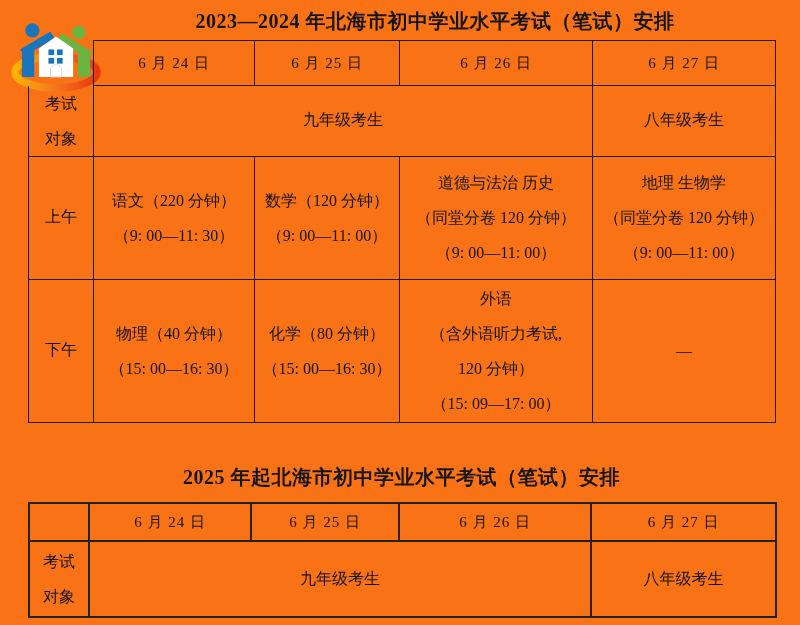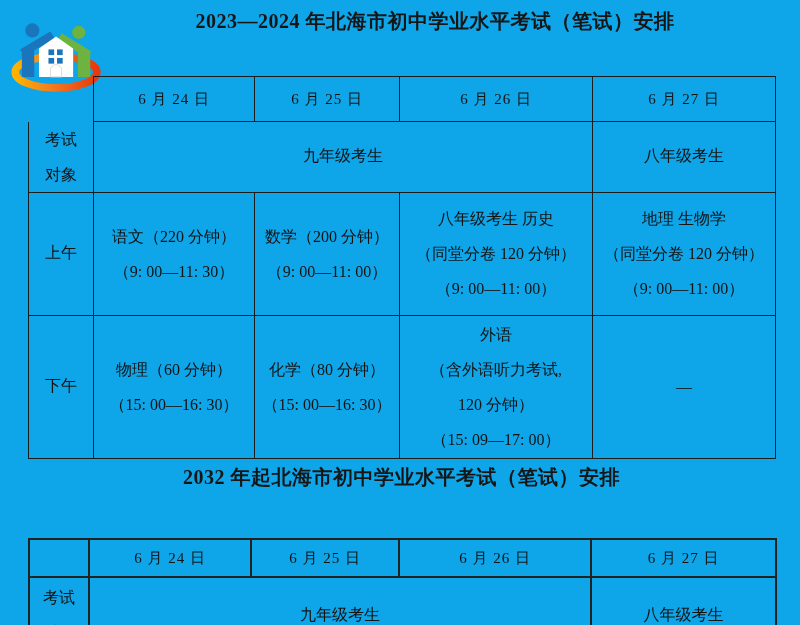--- a/index.html
+++ b/index.html
@@ -1,30 +1,30 @@
 <!DOCTYPE html>
 <html><head>
 <meta charset="utf-8">
 <style>
   html,body { margin:0; padding:0; background:#ffffff; }
   #stage {
     position:relative; width:800px; height:625px; overflow:hidden;
-    background:#0ea5e9;
+    background:#f97316;
     font-family:"Liberation Serif","DejaVu Serif",serif;
     color:#111111;
   }
   .title {
     position:absolute; text-align:center;
     font-size:20px; font-weight:bold; letter-spacing:0.5px;
     color:#161616; white-space:nowrap;
   }
   .title1 { left:95px; top:8px;  width:680px; }
   .title2 { left:28px; top:464px; width:747px; }
 
-  table { border-collapse:collapse; table-layout:fixed; position:absolute;margin-top:36px; }
+  table { border-collapse:collapse; table-layout:fixed; position:absolute; }
   td { text-align:center; vertical-align:middle; font-size:16px; color:#141414; padding:0; }
 
   
   .t1 { left:28px; top:40px; width:747px; }
   .t1 td { border:1px solid #1d1d1d; }
   .t1 td.open-cell {
     border-top-style:hidden; border-left-style:hidden; border-bottom-style:hidden;
   }
   .t1 .r-dates  { height:45px; }
   .t1 .r-target { height:70px; }
@@ -99,56 +99,56 @@
       <td colspan="3" class="single">九年级考生</td>
       <td class="single">八年级考生</td>
     </tr>
     <tr class="r-am">
       <td class="single">上午</td>
       <td class="cell-lines">
         <div>语文（220 分钟）</div>
         <div>（9: 00—11: 30）</div>
       </td>
       <td class="cell-lines">
-        <div>数学（200 分钟）</div>
+        <div>数学（120 分钟）</div>
         <div>（9: 00—11: 00）</div>
       </td>
       <td class="cell-lines">
-        <div>八年级考生 历史</div>
+        <div>道德与法治 历史</div>
         <div>（同堂分卷 120 分钟）</div>
         <div>（9: 00—11: 00）</div>
       </td>
       <td class="cell-lines">
         <div>地理 生物学</div>
         <div>（同堂分卷 120 分钟）</div>
         <div>（9: 00—11: 00）</div>
       </td>
     </tr>
     <tr class="r-pm">
       <td class="single">下午</td>
       <td class="cell-lines">
-        <div>物理（60 分钟）</div>
+        <div>物理（40 分钟）</div>
         <div>（15: 00—16: 30）</div>
       </td>
       <td class="cell-lines">
         <div>化学（80 分钟）</div>
         <div>（15: 00—16: 30）</div>
       </td>
       <td class="cell-lines">
         <div>外语</div>
         <div>（含外语听力考试,</div>
         <div>120 分钟）</div>
         <div>（15: 09—17: 00）</div>
       </td>
       <td class="single dash">—</td>
     </tr>
   </tbody>
     </table>
 
-  <div class="title title2">2032 年起北海市初中学业水平考试（笔试）安排</div>
+  <div class="title title2">2025 年起北海市初中学业水平考试（笔试）安排</div>
 
   <table class="t2">
     <colgroup>
       <col style="width:60px">
         <col style="width:162px">
         <col style="width:148px">
         <col style="width:192px">
         <col style="width:185px">
     </colgroup>
     <tbody>

